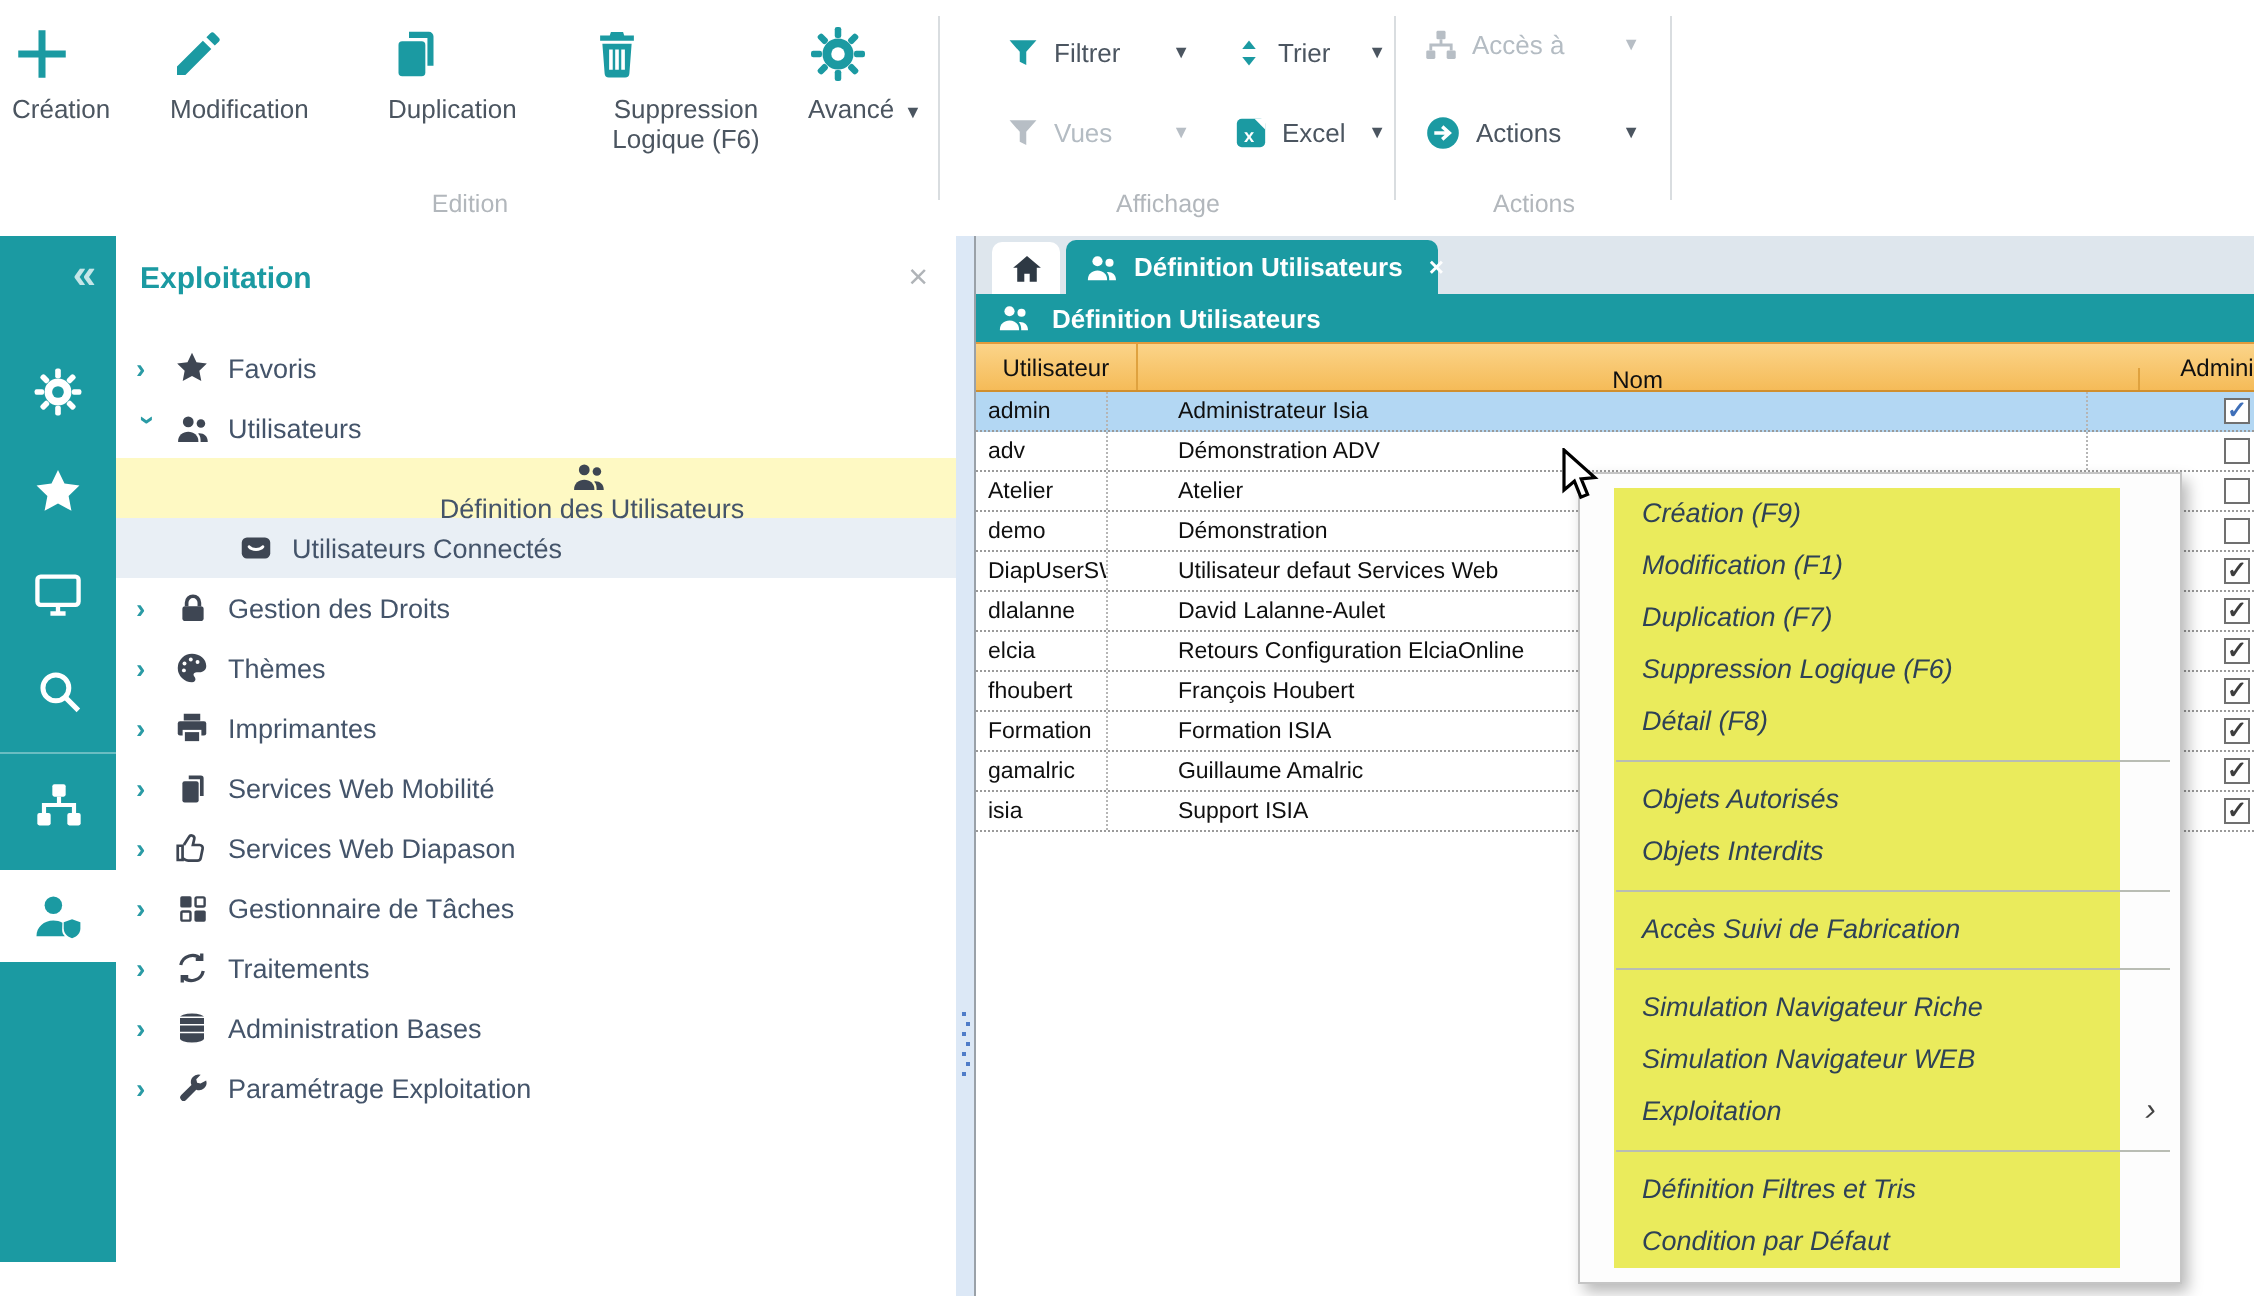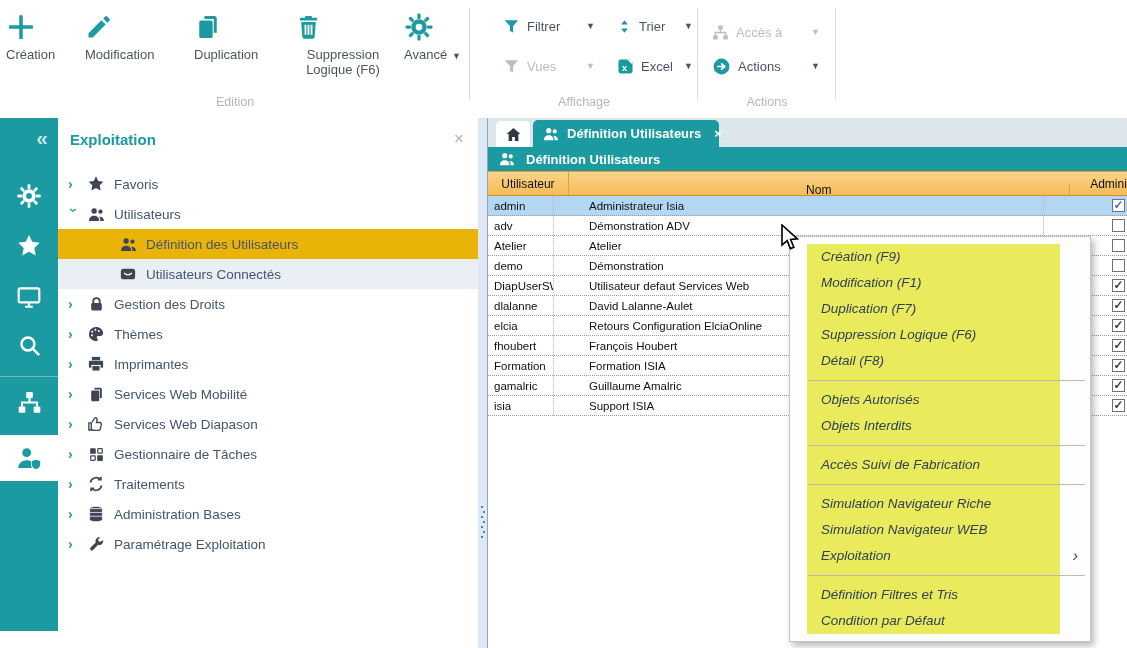--- a/index.html
+++ b/index.html
@@ -44,21 +44,21 @@
   .tree{position:absolute;left:58px;top:118px;width:420px;height:530px;background:#fff;}
   .tree-title{position:absolute;left:12px;top:13px;font-size:15px;font-weight:bold;color:#1b9aa2;}
   .tree-close{position:absolute;right:14px;top:12px;font-size:17px;color:#b0b4b8;cursor:pointer;line-height:17px;}
   .tree-items{position:absolute;left:0;top:51px;width:420px;}
   .titem{height:30px;display:flex;align-items:center;font-size:13.5px;color:#44546a;cursor:pointer;}
   .titem .expander{width:14px;margin-left:10px;color:#2a9ba5;font-size:14px;font-weight:bold;line-height:14px;}
   .titem .expander.open{transform:rotate(90deg);transform-origin:45% 50%;}
   .titem .tic{width:20px;height:18px;margin-left:4px;margin-right:8px;display:flex;align-items:center;justify-content:center;color:#3e4653;}
   .titem.lvl1{padding-left:56px;}
   .titem.hl-light{background:#e9eff5;}
-  .titem.hl-selected{background:#eab308;}
+  .titem.hl-selected{background:#fef9c3;flex-direction:column;}
   .star-yellow{color:#f0b428;}
 
   
   .splitter{position:absolute;left:478px;top:118px;width:10px;height:530px;background:#dce8f6;border-right:1px solid #9aa1a8;box-sizing:border-box;}
   .splitter .dots{position:absolute;left:3px;top:388px;display:flex;flex-direction:column;gap:3px;}
   .splitter .dots i{width:2px;height:2px;background:#4f7cc8;}
   .splitter .dots i:nth-child(even){margin-left:2px;}
 
   
   .tabstrip{position:absolute;left:488px;top:118px;width:639px;height:29px;background:#dee6ed;}
@@ -202,21 +202,21 @@
             <text x="7" y="18" font-size="13" font-weight="bold" fill="#fff" font-family="Liberation Sans, sans-serif">x</text>
           </svg>
       </span>
       <span class="alabel">Excel</span>
       <span class="caret">▼</span>
     </div>
     <div class="rgroup-label">Affichage</div>
   </div>
 
   <div class="rgroup rg-actions">
-    <div class="acell dis" style="left:14px;top:20px;width:108px;">
+    <div class="acell dis" style="left:14px;top:10px;width:108px;">
       <span class="aic">
         <svg width="17" height="17" viewBox="0 0 24 24" fill="currentColor">
             <rect x="8.8" y="2" width="6.4" height="6" rx="1"></rect>
             <rect x="1.6" y="15.8" width="6.4" height="6" rx="1"></rect>
             <rect x="16" y="15.8" width="6.4" height="6" rx="1"></rect>
             <path d="M12 8v4M4.8 15.8V12h14.4v3.8" fill="none" stroke="currentColor" stroke-width="2"></path>
           </svg>
       </span>
       <span class="alabel">Accès à</span>
       <span class="caret dis">▼</span>

